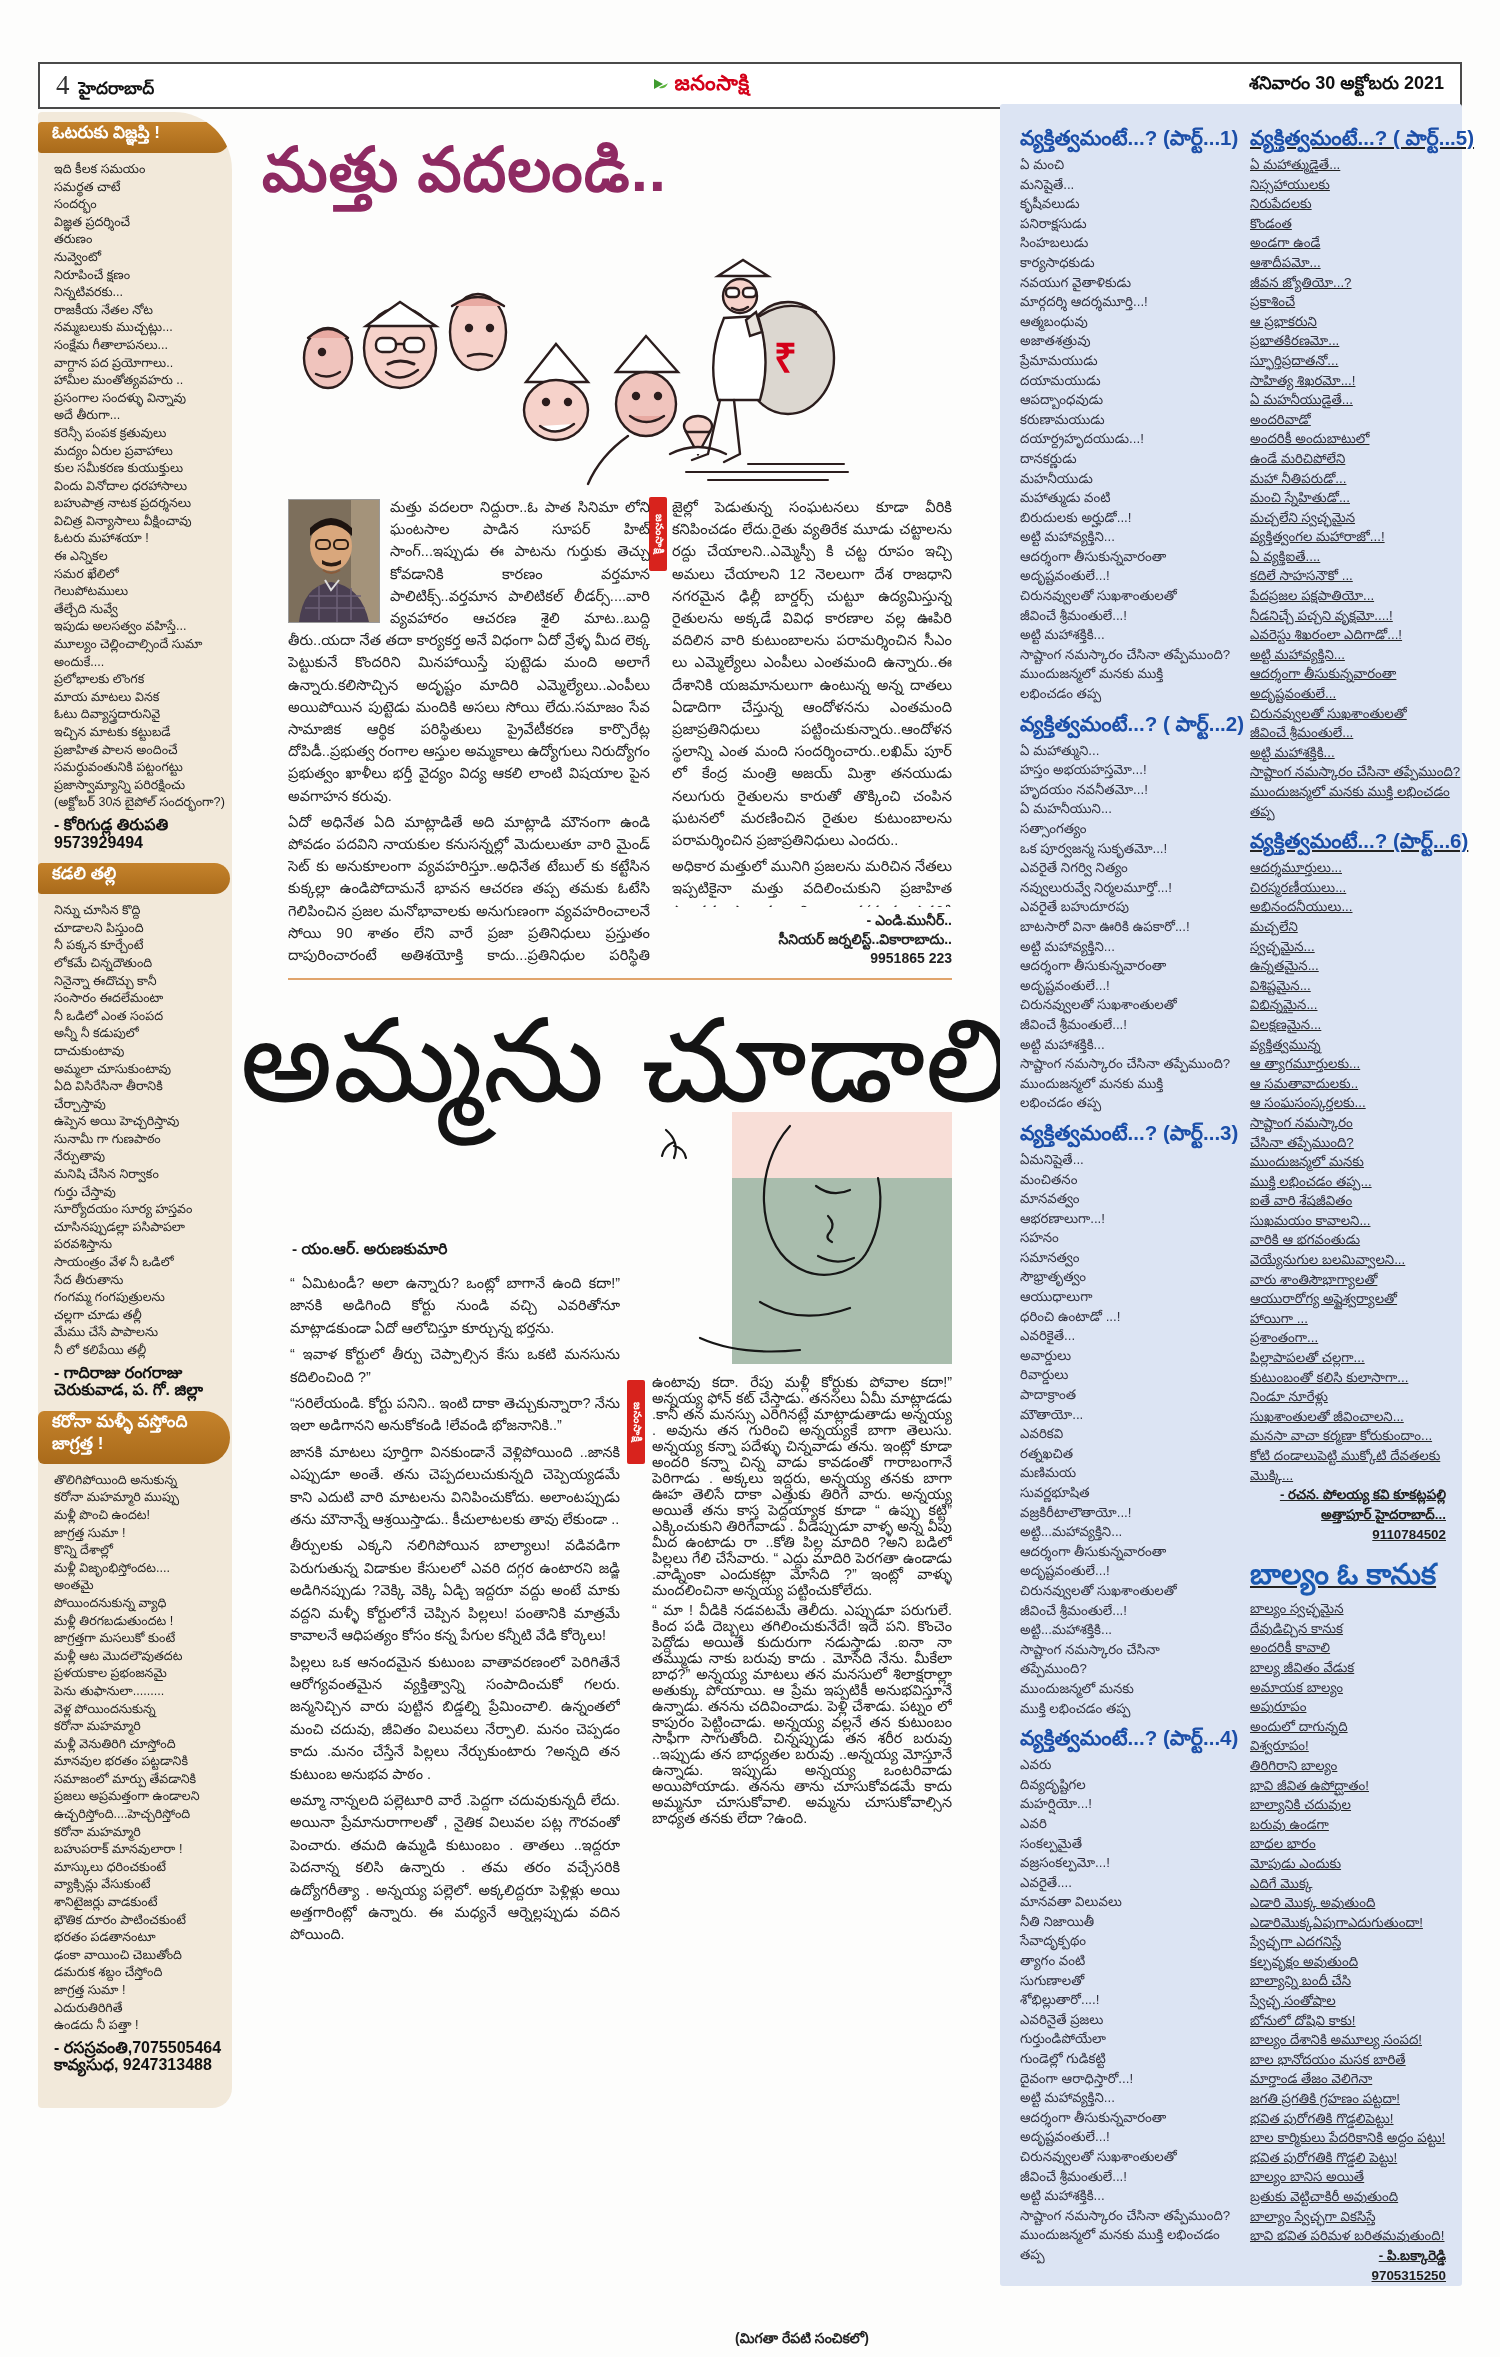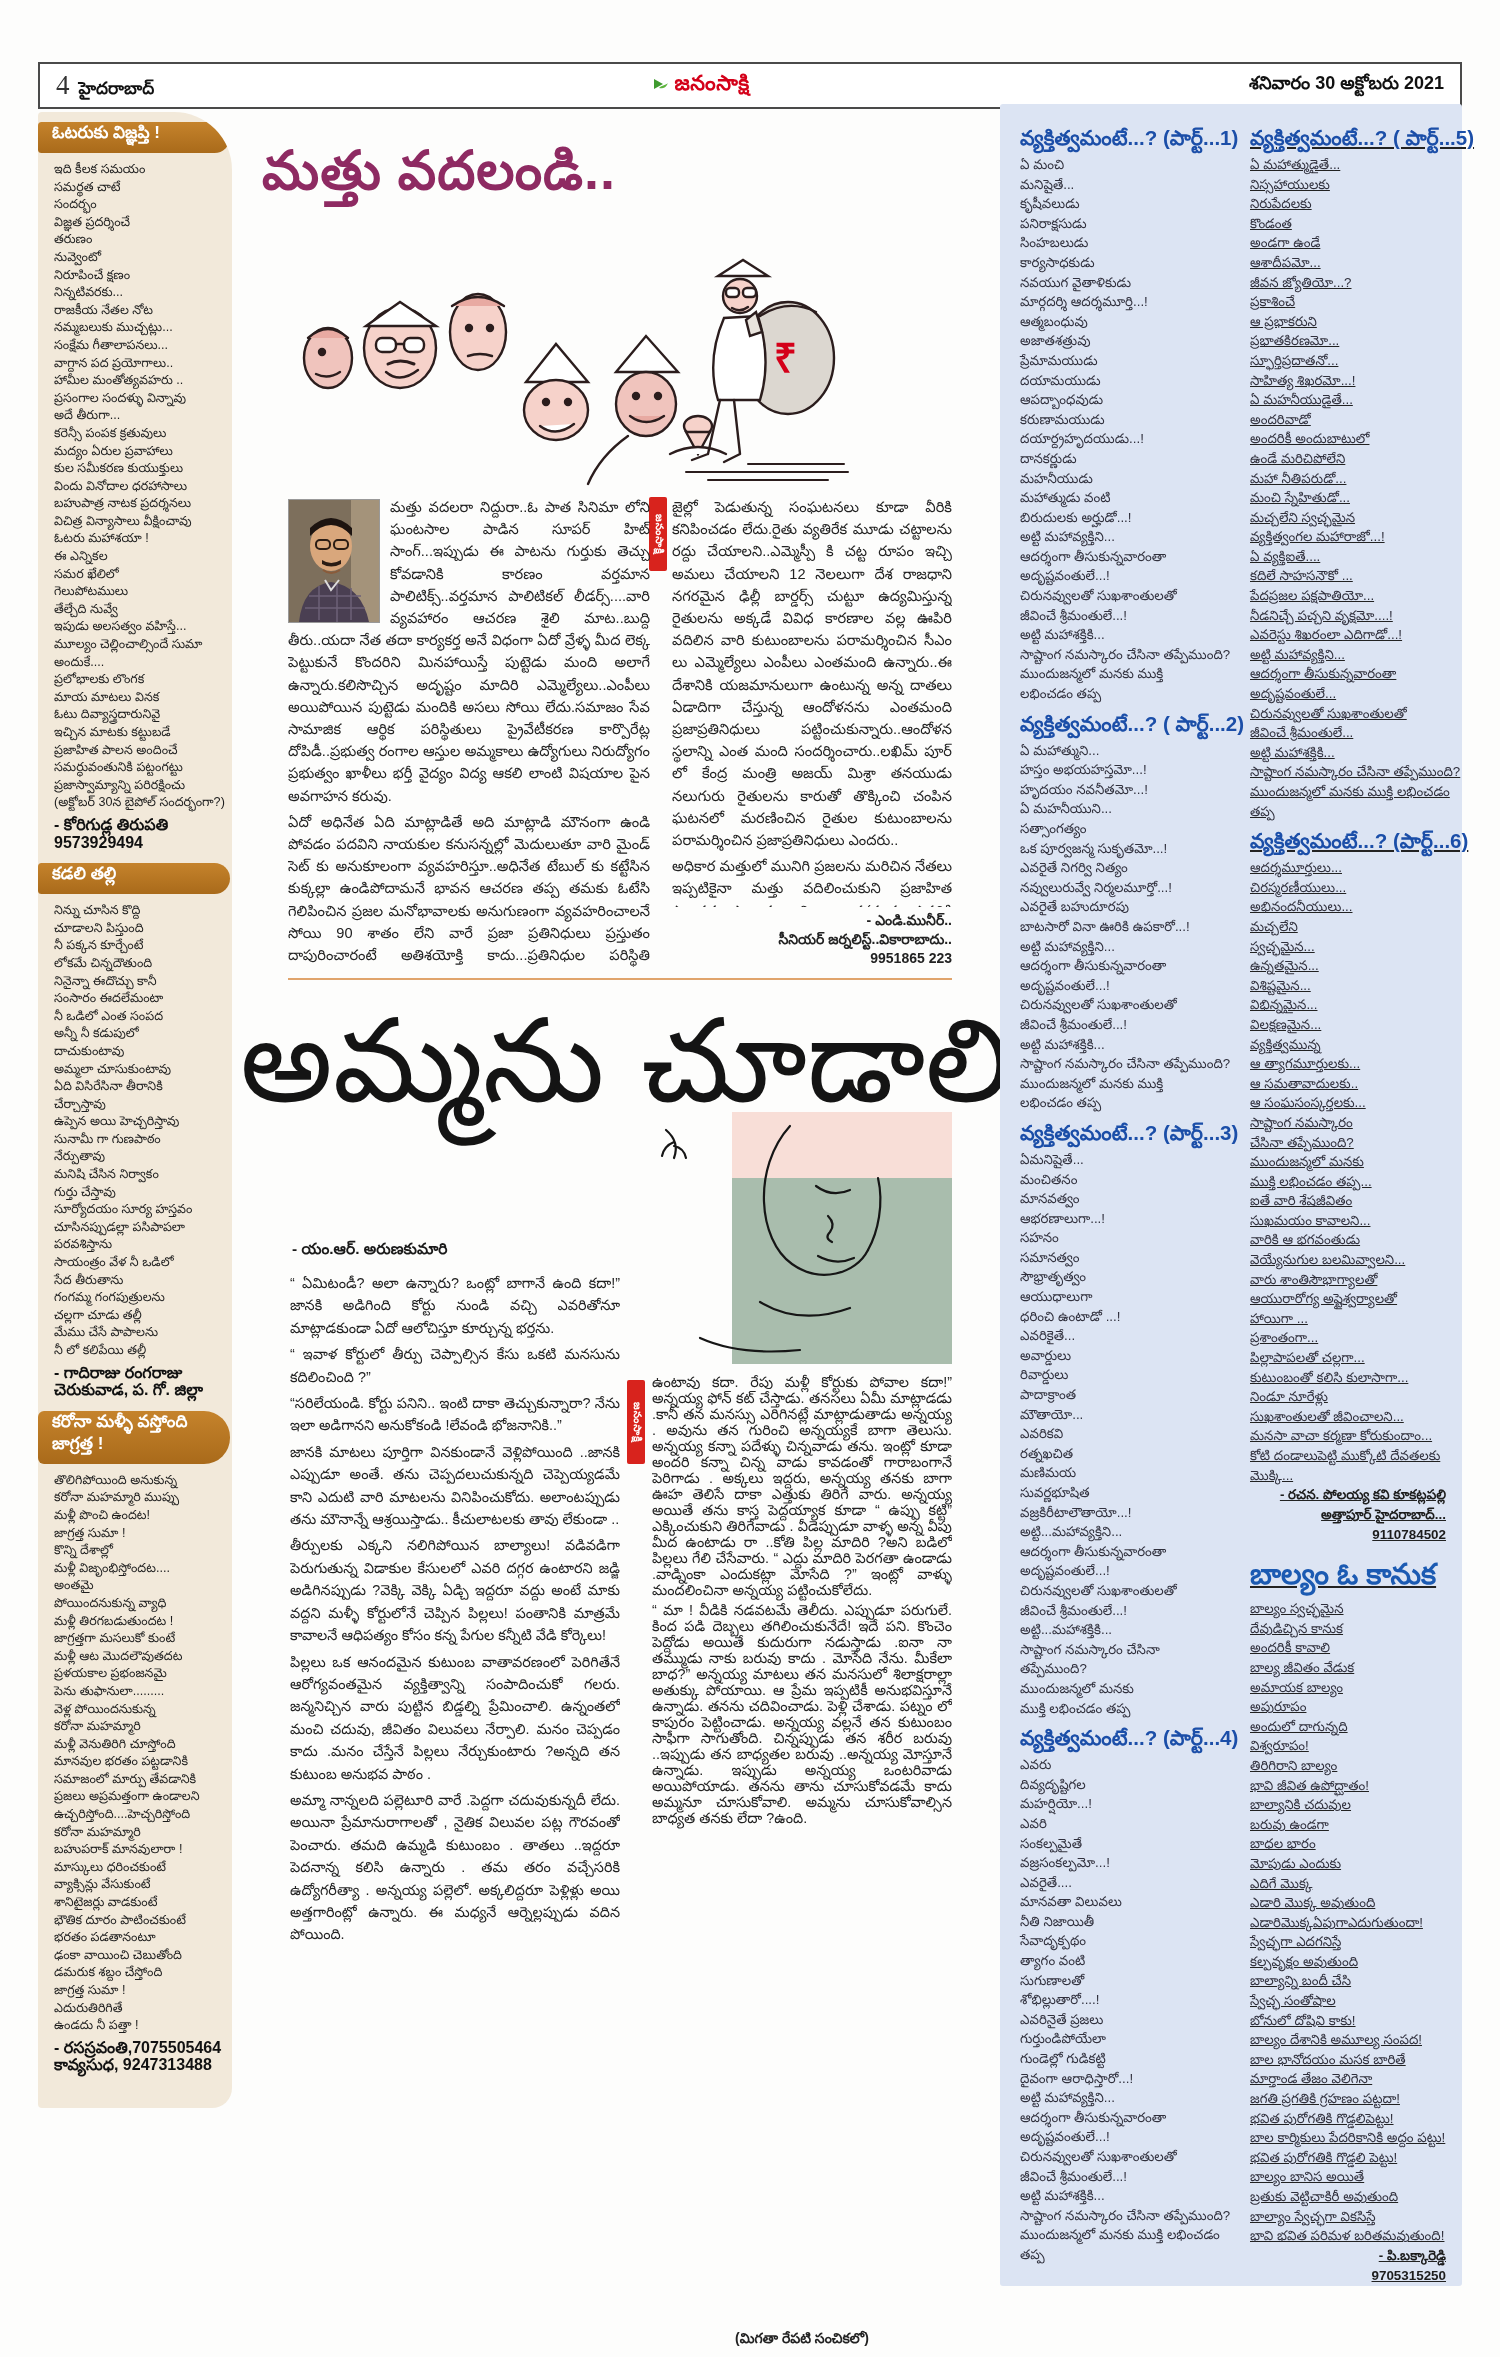--- a/index.html
+++ b/index.html
@@ -24,21 +24,21 @@
            border-radius:4px 58px 20px 4px;padding-top:4px;overflow:hidden;}
   .side-hd{background:linear-gradient(180deg,#c5832c,#a96a1a);color:#fff;font-weight:bold;
            font-size:17px;line-height:22px;padding:0 12px 9px 14px;
            border-radius:6px 26px 26px 6px;margin:6px 2px 6px 0;}
   .side-lines{padding:2px 4px 2px 16px;}
   .side-line{font-size:12.6px;line-height:17.6px;color:#1e1e1e;white-space:nowrap;}
   .side-sigs{padding:2px 10px 6px 16px;}
   .side-sig{font-size:16px;line-height:17.6px;font-weight:bold;color:#111;}
 
   
-  .hl1{left:262px;top:114px;width:700px;font-size:54px;line-height:112px;font-weight:bold;
+  .hl1{left:262px;top:114px;width:700px;font-size:62px;line-height:112px;font-weight:bold;
        color:#8e2a62;letter-spacing:1px;white-space:nowrap;}
   .cartoon{left:288px;top:240px;width:564px;height:248px;}
   .vlogo{width:18px;background:#d8231d;color:#fff;writing-mode:vertical-rl;
          font-size:10.5px;font-weight:bold;text-align:center;letter-spacing:1px;
          border-radius:2px;padding:4px 0;}
   .a1c1{left:288px;top:496px;width:362px;height:472px;font-size:14.6px;line-height:22.2px;
         text-align:justify;overflow:hidden;}
   .photo{float:left;width:92px;height:124px;margin:3px 10px 3px 0;border:1px solid #999;}
   .a1c2{left:672px;top:496px;width:280px;height:472px;display:flex;flex-direction:column;}
   .a1c2-text{flex:1;font-size:14.6px;line-height:22.2px;text-align:justify;overflow:hidden;}

